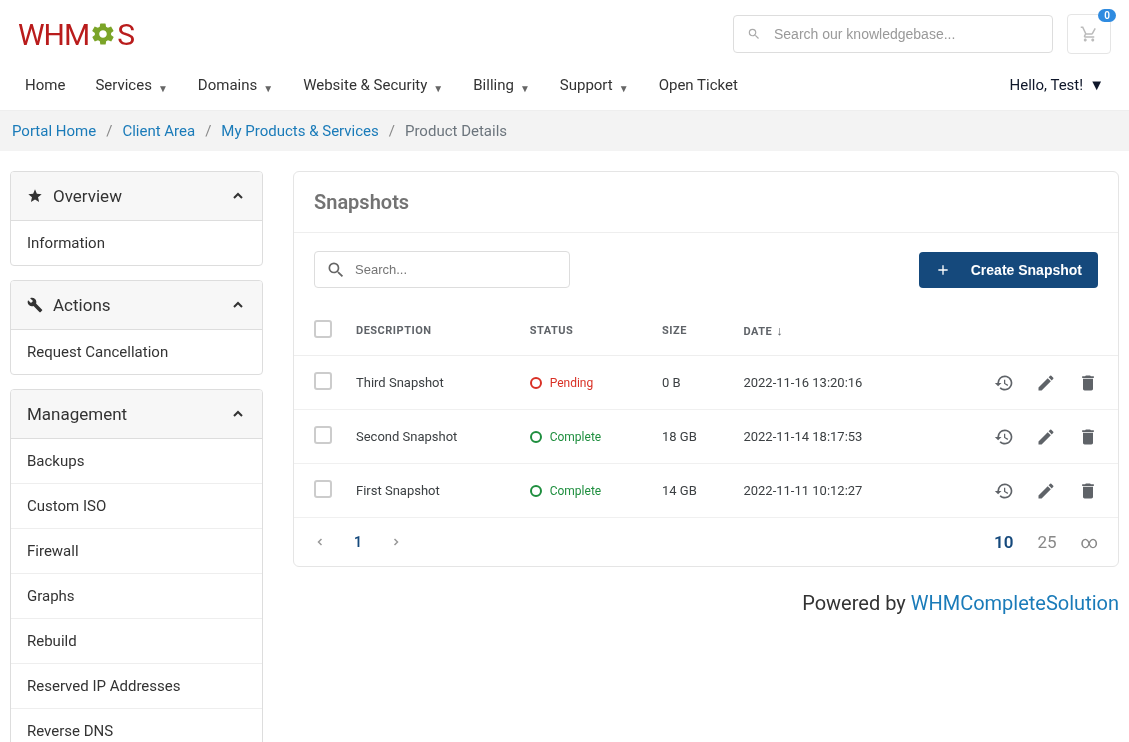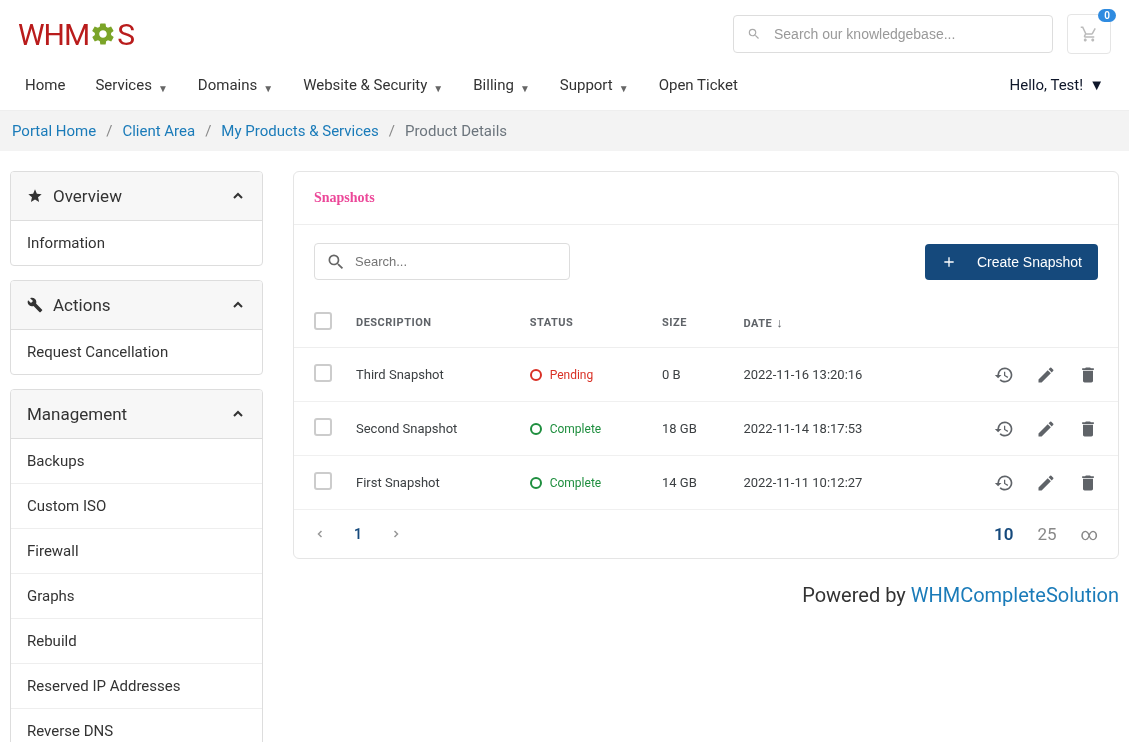--- a/index.html
+++ b/index.html
@@ -38,26 +38,26 @@
 
 .panel { border: 1px solid #ddd; border-radius: 4px; margin-bottom: 14px; background: #fff; overflow: hidden; }
 .panel-header { background: #f7f7f7; padding: 14px 16px; font-size: 17px; font-weight: 400; display: flex; align-items: center; justify-content: space-between; cursor: pointer; border-bottom: 1px solid #ddd; }
 .panel-header .title-wrap { display: flex; align-items: center; gap: 10px; }
 .panel-header .chev { font-size: 16px; font-weight: bold; }
 .panel-item { padding: 13px 16px; border-bottom: 1px solid #eee; cursor: pointer; color: #333; font-size: 15px; }
 .panel-item:last-child { border-bottom: none; }
 
 
 .card { border: 1px solid #e5e5e5; border-radius: 6px; background: #fff; }
-.card-header { padding: 18px 20px; border-bottom: 1px solid #eee; font-size: 14px; font-weight: 600; color: #ec4899; font-family: Liberation Serif, serif; }
+.card-header { padding: 18px 20px; border-bottom: 1px solid #eee; font-size: 20px; font-weight: 600; color: #737373; }
 .card-toolbar { padding: 18px 20px; display: flex; justify-content: space-between; align-items: center; }
 .table-search { position: relative; width: 256px; }
 .table-search input { width: 100%; padding: 10px 10px 10px 40px; border: 1px solid #ddd; border-radius: 4px; font-size: 13px; }
 .table-search .icon { position: absolute; left: 12px; top: 50%; transform: translateY(-50%); color: #666; }
-.create-btn { background: #15497c; color: #fff; border: none; padding: 10px 16px; border-radius: 4px; font-size: 14px; font-weight: 400; cursor: pointer; display: flex; align-items: center; gap: 20px; }
+.create-btn { background: #15497c; color: #fff; border: none; padding: 10px 16px; border-radius: 4px; font-size: 14px; font-weight: 700; cursor: pointer; display: flex; align-items: center; gap: 20px; }
 
 
 .tbl { width: 100%; border-collapse: collapse; }
 .tbl th { text-align: left; padding: 14px 12px; font-size: 11px; font-weight: 700; color: #5f6368; text-transform: uppercase; letter-spacing: 0.5px; border-bottom: 1px solid #eee; }
 .tbl th:first-child, .tbl td:first-child { padding-left: 20px; width: 44px; }
 .tbl th:last-child, .tbl td:last-child { padding-right: 20px; }
 .tbl td { padding: 16px 12px; border-bottom: 1px solid #f0f0f0; font-size: 13px; color: #3c4043; vertical-align: middle; }
 .checkbox { width: 18px; height: 18px; border: 2px solid #ccc; border-radius: 3px; display: inline-block; cursor: pointer; }
 .status-cell { display: flex; align-items: center; gap: 8px; }
 .status-dot { width: 12px; height: 12px; border-radius: 50%; border: 2px solid; display: inline-block; }

